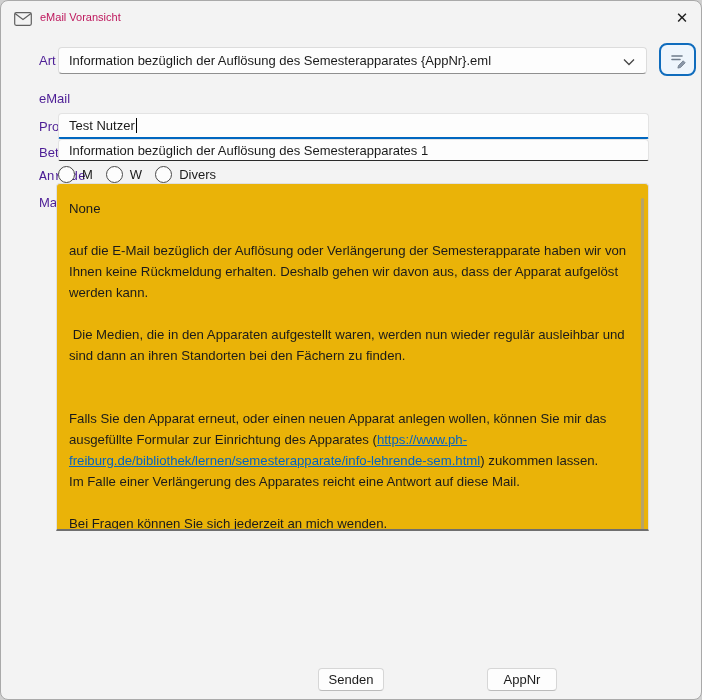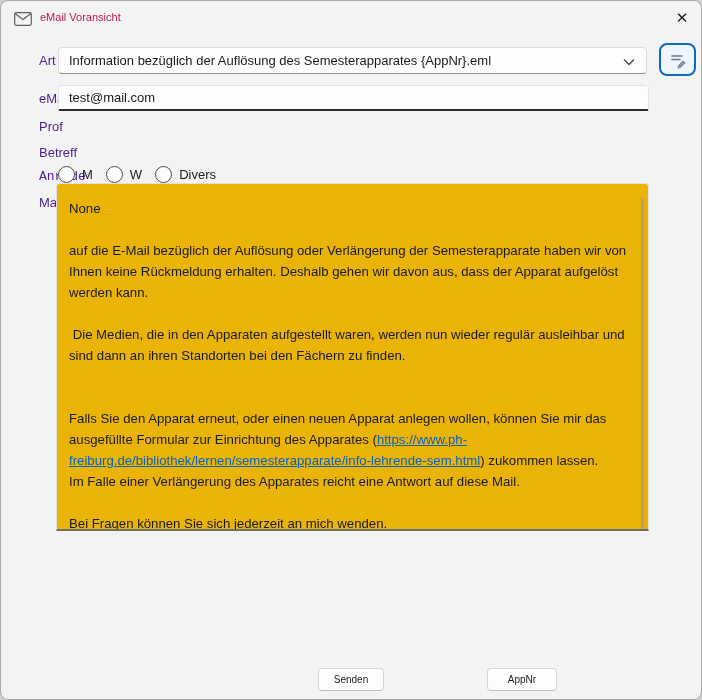--- a/index.html
+++ b/index.html
@@ -63,21 +63,21 @@
   .mail-text a{color:#0563c1;text-decoration:underline;cursor:pointer;}
   .mail-scrollbar{
     position:absolute;right:4px;top:14px;width:3px;height:408px;
     background:#9b9b9b;border-radius:2px;opacity:.65;
   }
   
   .btn{
     position:absolute;top:667px;height:23px;background:#fdfdfd;
     border:1px solid #d6d6d6;border-bottom-color:#bcbcbc;border-radius:4px;
     display:flex;align-items:center;justify-content:center;
-    font-size:10px;color:#1b1b1b;cursor:default;
+    font-size:13px;color:#1b1b1b;cursor:default;
   }
   .btn-send{left:317px;width:66px;}
   .btn-cancel{left:486px;width:70px;}
 </style>
 </head>
 <body>
 
 <div class="window">
 
   <div class="titlebar">
@@ -98,27 +98,31 @@
   </div>
   <div class="edit-btn">
     <svg width="20" height="20" viewBox="0 0 20 20">
       <line x1="4" y1="6" x2="14" y2="6" stroke="#6e7b8a" stroke-width="1.6" stroke-linecap="round"></line>
       <line x1="4" y1="9.5" x2="12" y2="9.5" stroke="#6e7b8a" stroke-width="1.6" stroke-linecap="round"></line>
       <path d="M10.5 15.5 L15.2 10.8 L17.2 12.8 L12.5 17.5 L9.9 18.1 Z" fill="#8a97a8" stroke="#6e7b8a" stroke-width="0.8"></path>
     </svg>
   </div>
 
   <div class="row-label" style="top:90px;">eMail</div>
-  <div class="field field-email">
-    <span>test@mail.com</span>
+
+  <div class="row-label" style="top:118px;">Prof</div>
+  <div class="field field-prof">
+    <span>Test Nutzer</span>
+      <span class="caret"></span>
   </div>
 
-  <div class="row-label" style="top:118px;">Prof</div>
-
   <div class="row-label" style="top:144px;">Betreff</div>
+  <div class="field field-betreff">
+    <span>Information bezüglich der Auflösung des Semesterapparates 1</span>
+  </div>
 
   <div class="row-label" style="top:168px;font-family:Liberation Mono, monospace;">Anrede</div>
   <div class="radio-group">
     <div class="radio-item">
       <span class="radio-circle"></span>
       <span>M</span>
     </div>
     <div class="radio-item">
       <span class="radio-circle"></span>
       <span>W</span>

